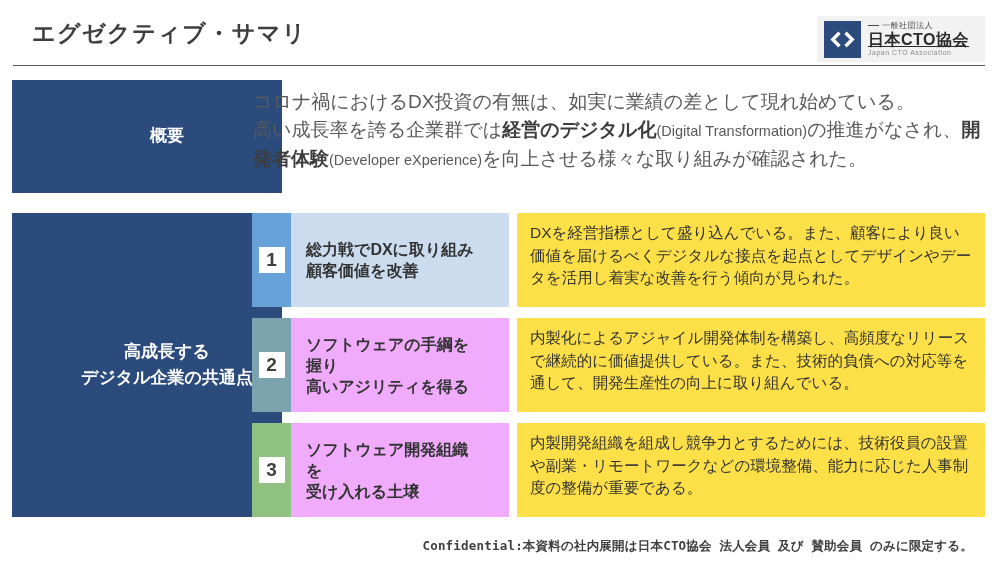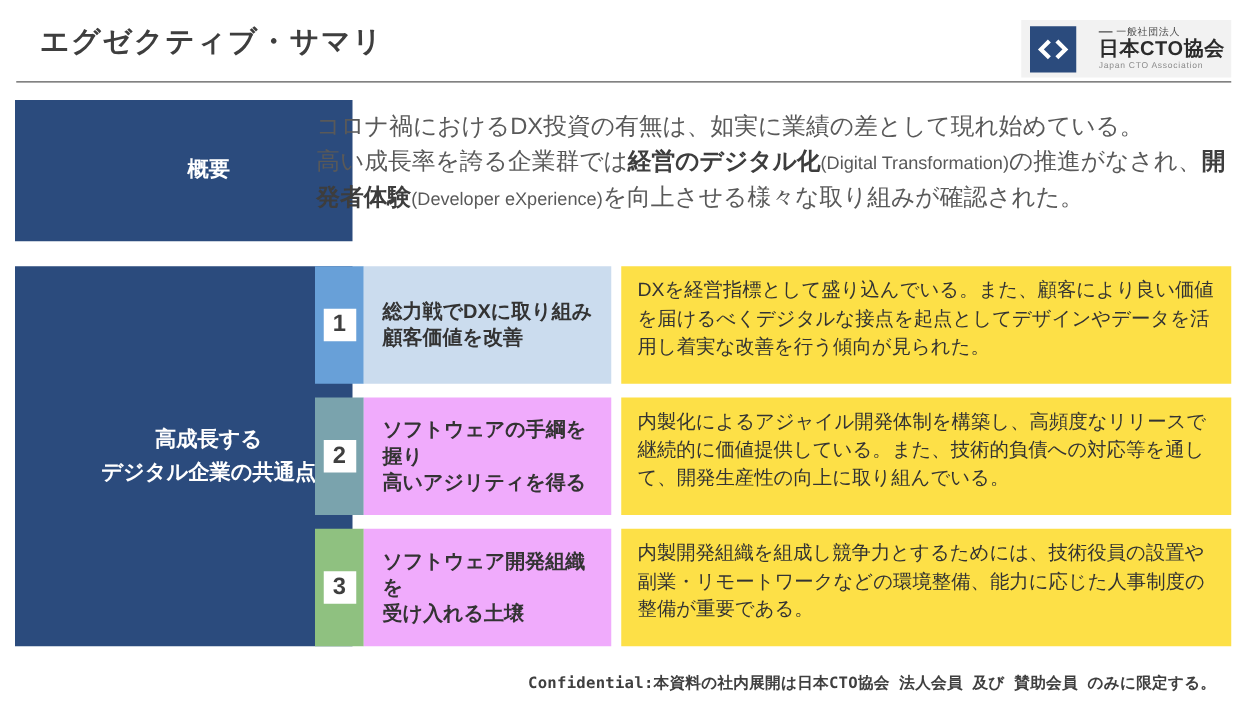--- a/index.html
+++ b/index.html
@@ -25,31 +25,31 @@
   .logo-panel {
     position:absolute; right:12px; top:16px;
     width:168px; height:46px; background:#f2f2f2;
     display:flex; align-items:center;
   }
   .logo-mark {
     width:37px; height:37px; margin-left:7px;
     display:flex; align-items:center; justify-content:center;
     flex:0 0 auto;
   }
-  .logo-text { margin-left:18px; line-height:1; }
+  .logo-text { margin-left:7px; line-height:1; }
   .logo-orgtype {
     display:flex; align-items:center;
     font-size:8px; color:#4a4a4a; letter-spacing:0.5px;
   }
   .logo-orgtype .dash {
     width:11px; border-top:1px solid #4a4a4a; margin-right:3px;
   }
   .logo-orgname {
     font-size:16px; font-weight:bold; color:#2b2b2b;
-    letter-spacing:0.5px; margin-top:2px;
+    letter-spacing:0.5px; margin-top:2px;text-decoration:underline;
   }
   .logo-orgen {
     font-size:6.8px; color:#8a8a8a; letter-spacing:0.6px; margin-top:2px;
   }
 
   
   .label-box {
     position:absolute; left:12px; width:230px;
     display:flex; align-items:center; justify-content:center;
     color:#ffffff; font-weight:bold; font-size:17px;
@@ -76,21 +76,21 @@
     width:39px; flex:0 0 auto;
     display:flex; align-items:center; justify-content:center;
   }
   .num-badge {
     width:26px; height:26px; background:#ffffff;
     display:flex; align-items:center; justify-content:center;
     font-size:19px; font-weight:bold; color:#3f3f3f;
   }
   .item-heading {
     width:171px; flex:0 0 auto;
-    padding:0 12px 0 15px;
+    padding:0 32px 0 15px;
     display:flex; align-items:center;
     font-size:16px; font-weight:bold; color:#333333;
     line-height:21px; white-space:pre-line;
   }
   .item-desc {
     flex:1 1 auto; margin-left:8px; background:#fde047;
     padding:9px 12px 0 13px;
     font-size:15.5px; color:#333333; line-height:22.5px;
   }
 

